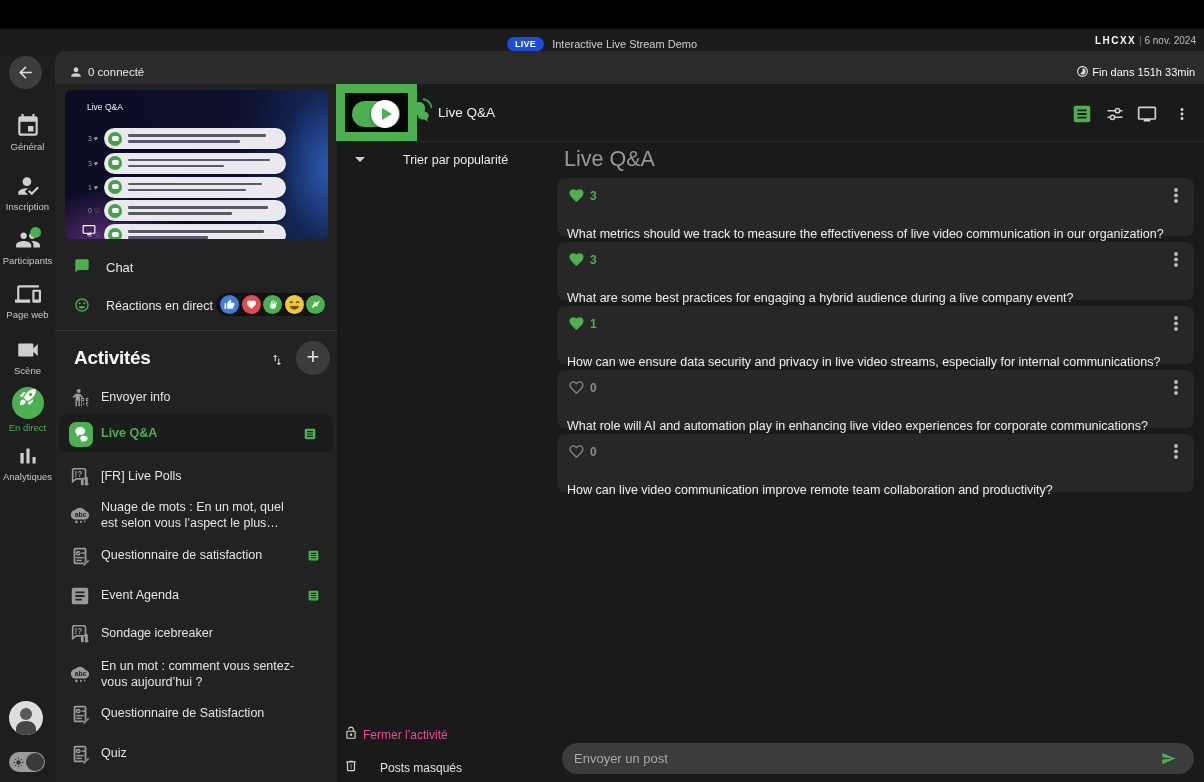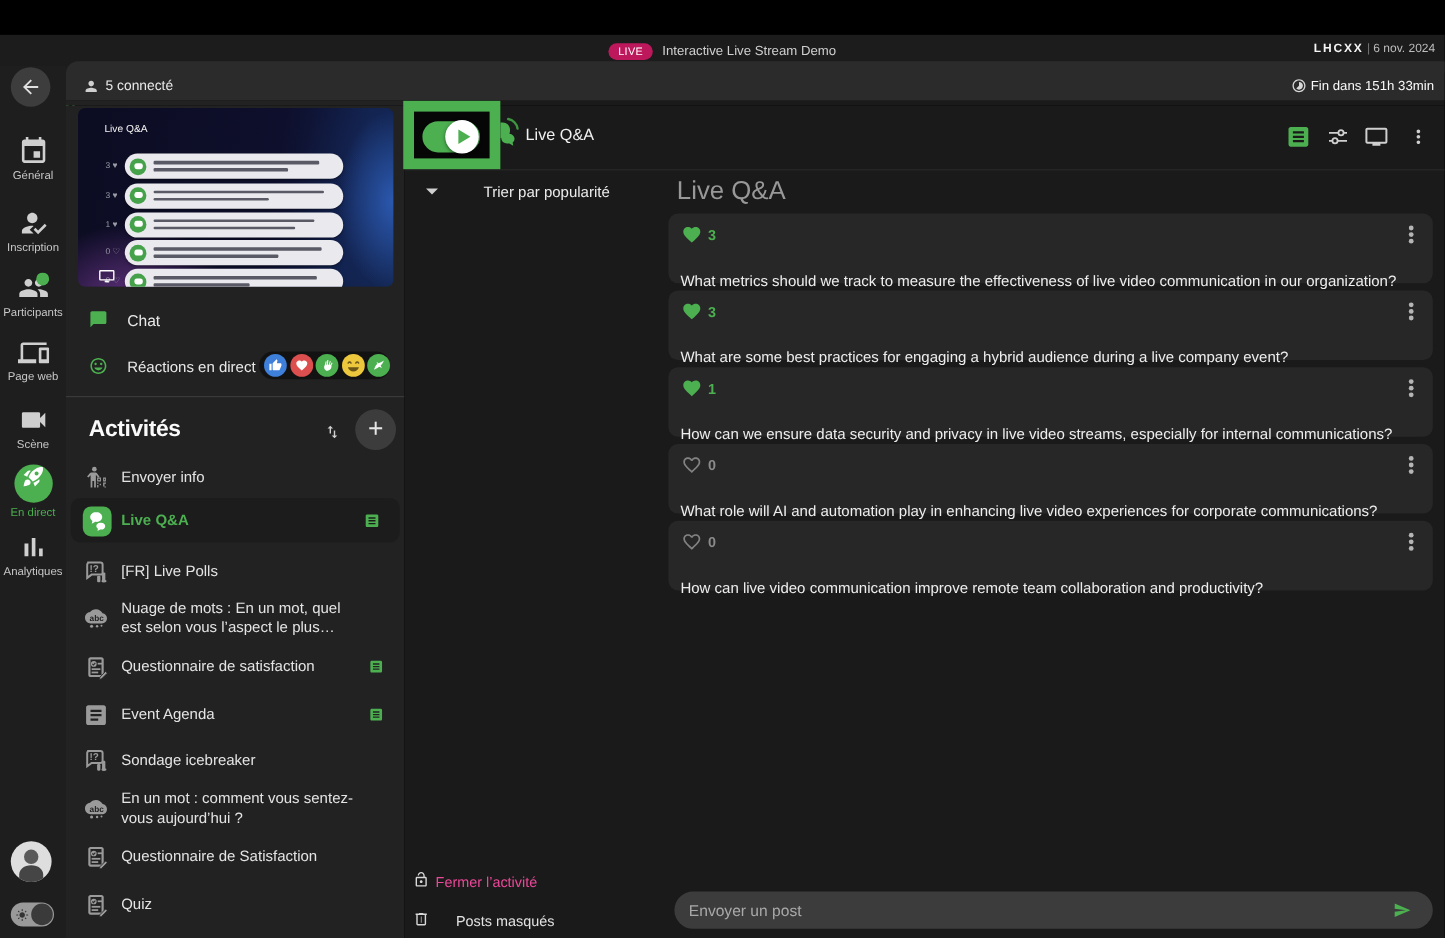--- a/index.html
+++ b/index.html
@@ -4,21 +4,21 @@
 <style>
 * { margin:0; padding:0; box-sizing:border-box; }
 html,body { width:1204px; height:782px; background:#000; overflow:hidden;
   font-family:"Liberation Sans", sans-serif; }
 .abs { position:absolute; }
 #stage { position:relative; width:1204px; height:782px; background:#000; }
 
 #hdr { left:0; top:29px; width:1204px; height:32px; background:#1c1c1c; }
 #logo { left:5px; top:34px; width:120px; height:20px; color:#4cae50; font-weight:bold; font-size:15px; letter-spacing:-0.3px;margin-top:46px; }
 #livewrap { left:0; top:34px; width:1204px; height:16px; text-align:center; }
-#livepill { display:inline-block; background:#be185d; color:#fff; font-size:9px; font-weight:normal; border-radius:8px; padding:2px 8px 2px 8px; vertical-align:middle; letter-spacing:.3px;}
+#livepill { display:inline-block; background:#1d4ed8; color:#fff; font-size:9px; font-weight:bold; border-radius:8px; padding:2px 8px 2px 8px; vertical-align:middle; letter-spacing:.3px;}
 #livetitle { display:inline-block; color:#cfcfcf; font-size:11px; vertical-align:middle; margin-left:8px;}
 #hdr-right { right:8px; top:35px; font-size:10px; color:#bdbdbd; }
 #hdr-right b { color:#f5f5f5; letter-spacing:1.5px; }
 
 #rail { left:0; top:55px; width:55px; height:727px; background:#1e1e1e; }
 .rail-item { position:absolute; width:55px; text-align:center; color:#c7c7c7; font-size:9.5px; }
 .rail-item svg { display:block; margin:0 auto 2px auto; }
 #backbtn { position:absolute; left:9px; top:1px; width:33px; height:33px; border-radius:50%; background:#3d3d3d; text-align:center; }
 
 #band { left:55px; top:51px; width:1149px; height:33px; background:#2b2b2b; border-top-left-radius:10px; }
@@ -115,21 +115,21 @@
       <svg width="11" height="11" viewBox="0 0 24 24" style="position:absolute;left:4px;top:4.5px">
           <path fill="#333" d="M12 7c-2.76 0-5 2.24-5 5s2.24 5 5 5 5-2.24 5-5-2.24-5-5-5zM2 13h2c.55 0 1-.45 1-1s-.45-1-1-1H2c-.55 0-1 .45-1 1s.45 1 1 1zm18 0h2c.55 0 1-.45 1-1s-.45-1-1-1h-2c-.55 0-1 .45-1 1s.45 1 1 1zM11 2v2c0 .55.45 1 1 1s1-.45 1-1V2c0-.55-.45-1-1-1s-1 .45-1 1zm0 18v2c0 .55.45 1 1 1s1-.45 1-1v-2c0-.55-.45-1-1-1s-1 .45-1 1zM5.99 4.58c-.39-.39-1.03-.39-1.41 0-.39.39-.39 1.03 0 1.41l1.06 1.06c.39.39 1.03.39 1.41 0s.39-1.03 0-1.41L5.99 4.58zm12.37 12.37c-.39-.39-1.03-.39-1.41 0-.39.39-.39 1.03 0 1.41l1.06 1.06c.39.39 1.03.39 1.41 0 .39-.39.39-1.03 0-1.41l-1.06-1.06zm1.06-10.96c.39-.39.39-1.03 0-1.41-.39-.39-1.03-.39-1.41 0l-1.06 1.06c-.39.39-.39 1.03 0 1.41s1.03.39 1.41 0l1.06-1.06zM7.05 18.36c.39-.39.39-1.03 0-1.41-.39-.39-1.03-.39-1.41 0l-1.06 1.06c-.39.39-.39 1.03 0 1.41s1.03.39 1.41 0l1.06-1.06z"></path>
         </svg>
       <div style="position:absolute;right:1px;top:1px;width:18px;height:18px;border-radius:50%;background:#3a3a3a;"></div>
     </div>
   </div>
   <div class="abs" id="band">
     <svg class="abs" style="left:14px;top:14px" width="14" height="14" viewBox="0 0 24 24">
         <path fill="#cfcfcf" d="M12 12c2.21 0 4-1.79 4-4s-1.79-4-4-4-4 1.79-4 4 1.79 4 4 4zm0 2c-2.67 0-8 1.34-8 4v2h16v-2c0-2.66-5.33-4-8-4z"></path>
       </svg>
-    <div class="abs" style="left:33px;top:15px;font-size:11.5px;color:#eaeaea;">5 connecté</div>
+    <div class="abs" style="left:33px;top:15px;font-size:11.5px;color:#eaeaea;">0 connecté</div>
     <svg class="abs" style="right:115px;top:14px" width="13" height="13" viewBox="0 0 24 24">
         <path fill="#d8d8d8" d="M16.24 7.76C15.07 6.59 13.54 6 12 6v6l-4.24 4.24c2.34 2.34 6.14 2.34 8.49 0 2.34-2.34 2.34-6.14-.01-8.48zM12 2C6.48 2 2 6.48 2 12s4.48 10 10 10 10-4.48 10-10S17.52 2 12 2zm0 18c-4.42 0-8-3.58-8-8s3.58-8 8-8 8 3.58 8 8-3.58 8-8 8z"></path>
       </svg>
     <div class="abs" style="right:9px;top:15px;font-size:11px;color:#fafafa;">Fin dans 151h 33min</div>
   </div>
   <div class="abs" style="left:55px;top:84px;width:282px;height:4px;background:#222222;"></div>
   <div class="abs" style="left:337px;top:84px;width:867px;height:4px;background:#1a1a1a;"></div>
   <div class="abs" id="leftpanel">
     <div class="abs" id="preview">
       <div class="abs" style="left:22px;top:12px;color:#f2f2f2;font-size:8.5px;">Live Q&amp;A</div>

